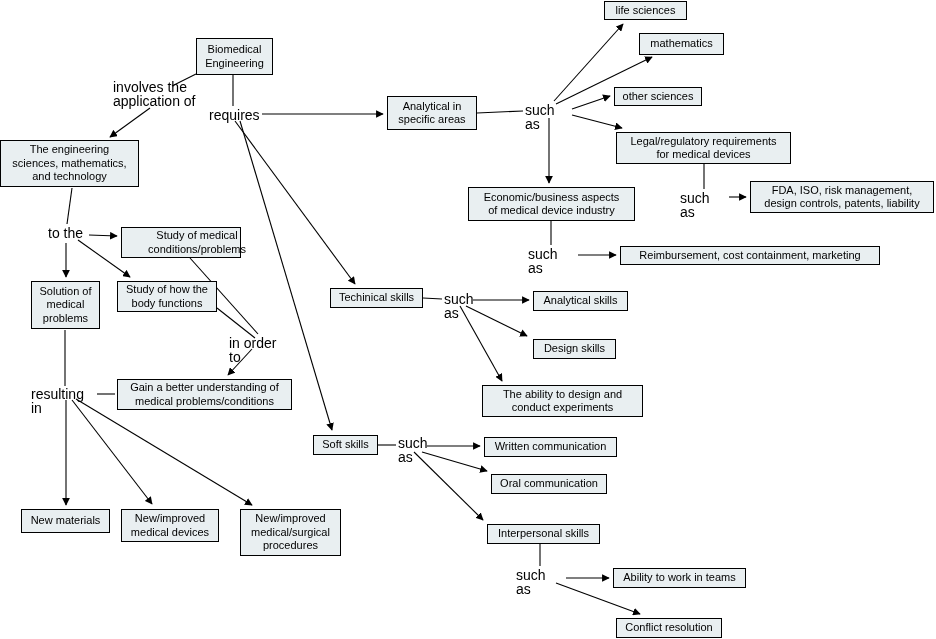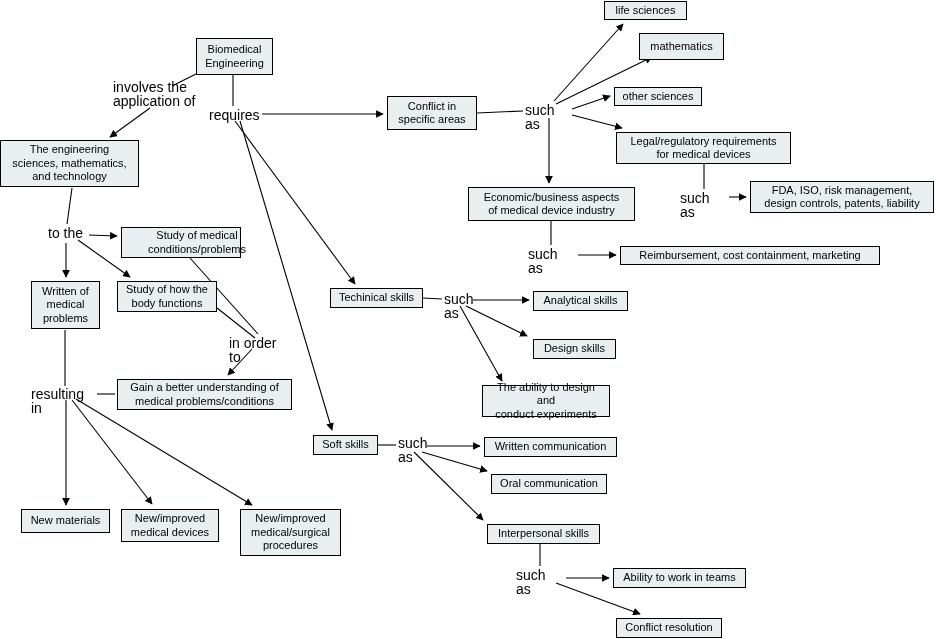--- a/index.html
+++ b/index.html
@@ -110,51 +110,51 @@
       <path d="M 566 578 L 609 578" marker-end="url(#arrow)"></path>
       <path d="M 556 583 L 640 614" marker-end="url(#arrow)"></path>
     </g>
   </svg>
 
   <div class="node-box" style="left:196px;top:38px;width:77px;height:37px;">Biomedical
 Engineering</div>
   <div class="node-box" style="left:0px;top:140px;width:139px;height:47px;">The engineering
 sciences, mathematics,
 and technology</div>
-  <div class="node-box" style="left:387px;top:96px;width:90px;height:34px;">Conflict in
+  <div class="node-box" style="left:387px;top:96px;width:90px;height:34px;">Analytical in
 specific areas</div>
   <div class="node-box" style="left:604px;top:1px;width:83px;height:19px;">life sciences</div>
-  <div class="node-box" style="left:639px;top:33px;width:85px;height:27px;">mathematics</div>
+  <div class="node-box" style="left:639px;top:33px;width:85px;height:22px;">mathematics</div>
   <div class="node-box" style="left:614px;top:87px;width:88px;height:19px;">other sciences</div>
   <div class="node-box" style="left:616px;top:132px;width:175px;height:32px;">Legal/regulatory requirements
 for medical devices</div>
   <div class="node-box" style="left:750px;top:181px;width:184px;height:32px;">FDA, ISO, risk management,
 design controls, patents, liability</div>
   <div class="node-box" style="left:468px;top:187px;width:167px;height:34px;">Economic/business aspects
 of medical device industry</div>
   <div class="node-box" style="left:620px;top:246px;width:260px;height:19px;">Reimbursement, cost containment, marketing</div>
   <div class="node-box" style="left:121px;top:227px;width:120px;height:31px;padding-left:36px;">Study of medical
 conditions/problems</div>
   <div class="node-box" style="left:117px;top:281px;width:100px;height:31px;">Study of how the
 body functions</div>
-  <div class="node-box" style="left:31px;top:281px;width:69px;height:48px;">Written of
+  <div class="node-box" style="left:31px;top:281px;width:69px;height:48px;">Solution of
 medical
 problems</div>
   <div class="node-box" style="left:117px;top:379px;width:175px;height:31px;">Gain a better understanding of
 medical problems/conditions</div>
   <div class="node-box" style="left:21px;top:509px;width:89px;height:24px;">New materials</div>
   <div class="node-box" style="left:121px;top:509px;width:98px;height:33px;">New/improved
 medical devices</div>
   <div class="node-box" style="left:240px;top:509px;width:101px;height:47px;">New/improved
 medical/surgical
 procedures</div>
   <div class="node-box" style="left:330px;top:288px;width:93px;height:20px;">Techinical skills</div>
   <div class="node-box" style="left:533px;top:291px;width:95px;height:20px;">Analytical skills</div>
   <div class="node-box" style="left:533px;top:339px;width:83px;height:20px;">Design skills</div>
-  <div class="node-box" style="left:482px;top:385px;width:128px;height:32px;">The ability to design and
+  <div class="node-box" style="left:482px;top:385px;width:161px;height:32px;">The ability to design and
 conduct experiments</div>
   <div class="node-box" style="left:313px;top:435px;width:65px;height:20px;">Soft skills</div>
   <div class="node-box" style="left:484px;top:437px;width:133px;height:20px;">Written communication</div>
   <div class="node-box" style="left:491px;top:474px;width:116px;height:20px;">Oral communication</div>
   <div class="node-box" style="left:487px;top:524px;width:113px;height:20px;">Interpersonal skills</div>
   <div class="node-box" style="left:613px;top:568px;width:133px;height:20px;">Ability to work in teams</div>
   <div class="node-box" style="left:616px;top:618px;width:106px;height:20px;">Conflict resolution</div>
 
   <div class="link-label" style="left:113px;top:81px;width:85px;">involves the
 application of</div>

